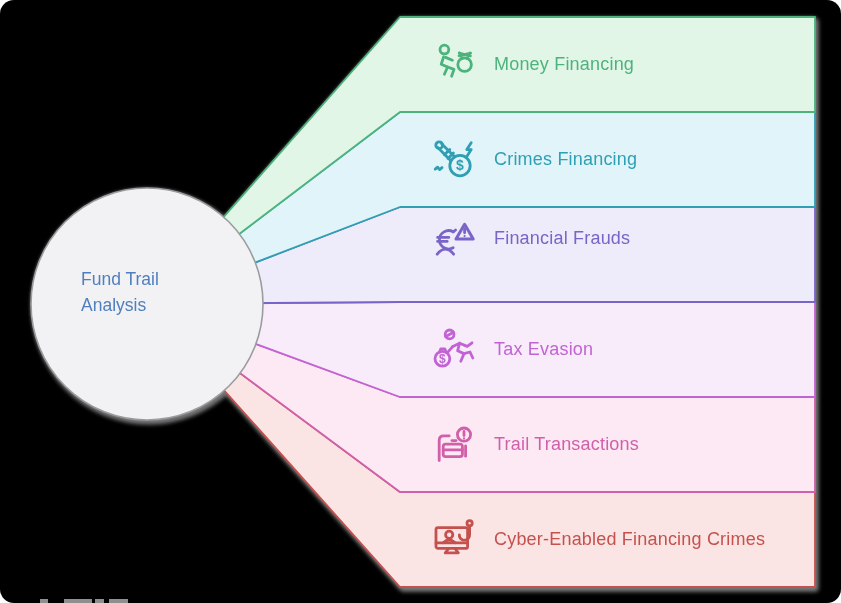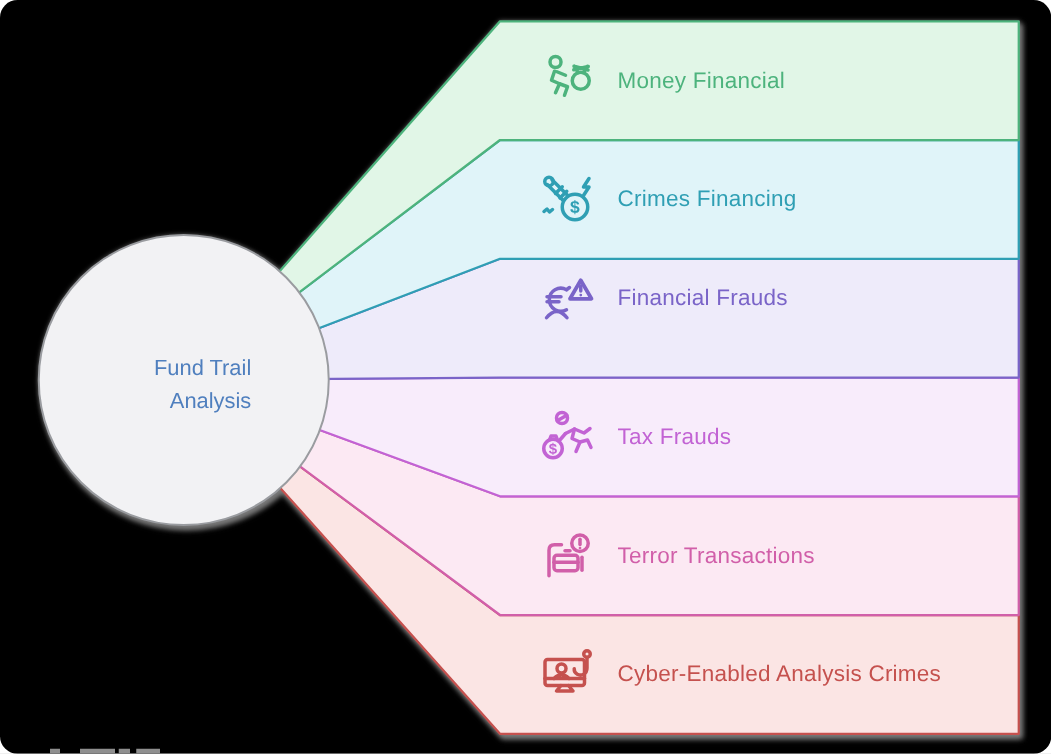--- a/index.html
+++ b/index.html
@@ -15,22 +15,22 @@
   .branch-row{
     position:absolute;left:400px;width:415px;height:95px;
     display:flex;align-items:center;gap:16px;
     padding-left:30px;box-sizing:border-box;
   }
   .branch-row svg{flex:0 0 auto;}
   .branch-label{
     font-size:18px;font-weight:500;letter-spacing:0.2px;white-space:nowrap;
   }
   .center-label{
-    position:absolute;left:81px;top:281px;width:120px;
-    text-align:right;font-size:17.5px;font-weight:500;line-height:26px;
+    position:absolute;left:81px;top:266px;width:120px;
+    text-align:left;font-size:17.5px;font-weight:500;line-height:26px;
   }
   .wm{position:absolute;top:599px;height:4px;background:#8f8f8f;}
   .icon{stroke:currentColor;fill:none;stroke-width:1.4;stroke-linecap:round;stroke-linejoin:round;}
   .icon text{stroke:none;fill:currentColor;font-family:"Liberation Sans",sans-serif;font-weight:bold;text-anchor:middle;}
   .icon .dotfill{fill:currentColor;stroke:none;}
 </style>
 </head>
 <body>
 
 <div class="canvas">
@@ -49,21 +49,21 @@
 
   <div class="branch-row" style="top: 17px; color: rgb(77, 179, 125);">
     <svg class="icon" width="48" height="48" viewBox="0 0 24 24">
       <circle cx="7.2" cy="4.3" r="2.2"></circle>
       <path d="M7.8 8.2 L11.2 9.6"></path>
       <path d="M6.8 8 L5.6 11.6 L8.8 13 L7.2 16.6"></path>
       <path d="M8.8 13 L12 14.2 L10.8 17.6"></path>
       <circle cx="17.3" cy="11.8" r="3.4"></circle>
       <path d="M16.2 8.6 L14.8 6 M18.4 8.6 L20 6 M14.5 7.4 L20.3 6.1 M14.6 6 L20.2 7.5"></path>
     </svg>
-    <span class="branch-label">Money Financial</span>
+    <span class="branch-label">Money Financing</span>
   </div>
 
   <div class="branch-row" style="top: 112px; color: rgb(47, 159, 180);">
     <svg class="icon" width="48" height="48" viewBox="0 0 24 24">
       <circle cx="4.6" cy="4.6" r="1.7"></circle>
       <path d="M5.8 3.9 L12.2 10.3 M3.9 5.8 L10.3 12.2"></path>
       <path d="M7.2 9.4 L9.9 6.7 M9 11.2 L11.7 8.5"></path>
       <circle cx="15" cy="14.8" r="5.1"></circle>
       <text x="15" y="17.2" font-size="7">$</text>
       <path d="M20.6 3.4 L18.4 6.8 L20.6 6.8 L18.4 10.2"></path>
@@ -90,48 +90,48 @@
       <circle cx="9.8" cy="4.2" r="2.2"></circle>
       <path d="M7.9 5.3 L11.7 3.1"></path>
       <path d="M11.2 10.4 L14.8 8.6 L18.6 10.2 L21 8.4"></path>
       <path d="M14.8 8.6 L13.8 12.4 L17 13.8 L15.4 17.6"></path>
       <path d="M17 13.8 L20 13 L21.4 16"></path>
       <path d="M8.6 13.4 L11.2 10.4"></path>
       <circle cx="6.2" cy="16.4" r="3.7"></circle>
       <path d="M4.8 13 L5.4 11.4 L7.4 11.4 L8 13"></path>
       <text x="6.2" y="18.5" font-size="6">$</text>
     </svg>
-    <span class="branch-label">Tax Frauds</span>
+    <span class="branch-label">Tax Evasion</span>
   </div>
 
   <div class="branch-row" style="top: 397px; color: rgb(209, 95, 169);">
     <svg class="icon" width="48" height="48" viewBox="0 0 24 24">
       <path d="M4.6 19.8 L4.6 9.6 Q4.6 7.4 6.8 7.4 L9.6 7.4"></path>
       <path d="M11 9.8 L13 9.8"></path>
       <rect x="6.6" y="11.6" width="9.6" height="6.2" rx="1.2"></rect>
       <path d="M6.6 14.4 L16.2 14.4"></path>
       <path d="M17.8 12.4 L17.8 17.6"></path>
       <circle cx="17" cy="6.8" r="3.3"></circle>
       <path d="M17 5.2 L17 7.3"></path>
       <circle class="dotfill" cx="17" cy="8.7" r="0.55"></circle>
     </svg>
-    <span class="branch-label">Terror Transactions</span>
+    <span class="branch-label">Trail Transactions</span>
   </div>
 
   <div class="branch-row" style="top: 492px; color: rgb(197, 81, 78);">
     <svg class="icon" width="48" height="48" viewBox="0 0 24 24">
       <rect x="3" y="5.8" width="15.8" height="10.4" rx="1"></rect>
       <path d="M3 13.4 L18.8 13.4"></path>
       <circle cx="9.6" cy="9.4" r="1.8"></circle>
       <path d="M6.6 13.4 Q9.6 10.5 12.6 13.4"></path>
       <path d="M9.4 16.2 L7.6 18.4 L14.2 18.4 L12.4 16.2"></path>
       <circle cx="19.8" cy="3.6" r="1.3"></circle>
       <path d="M19.8 4.9 L19.8 9.2 C19.8 11.6 17.6 12.6 15.9 11.7 C15 11.2 14.6 10.4 14.7 9.5"></path>
     </svg>
-    <span class="branch-label">Cyber-Enabled Analysis Crimes</span>
+    <span class="branch-label">Cyber-Enabled Financing Crimes</span>
   </div>
 
   <div class="center-label" style="color: rgb(79, 127, 190);">Fund Trail Analysis</div>
 
   <div class="wm" style="left:40px;width:8px"></div>
   <div class="wm" style="left:64px;width:28px"></div>
   <div class="wm" style="left:95px;width:9px"></div>
   <div class="wm" style="left:109px;width:19px"></div>
 
 </div>

